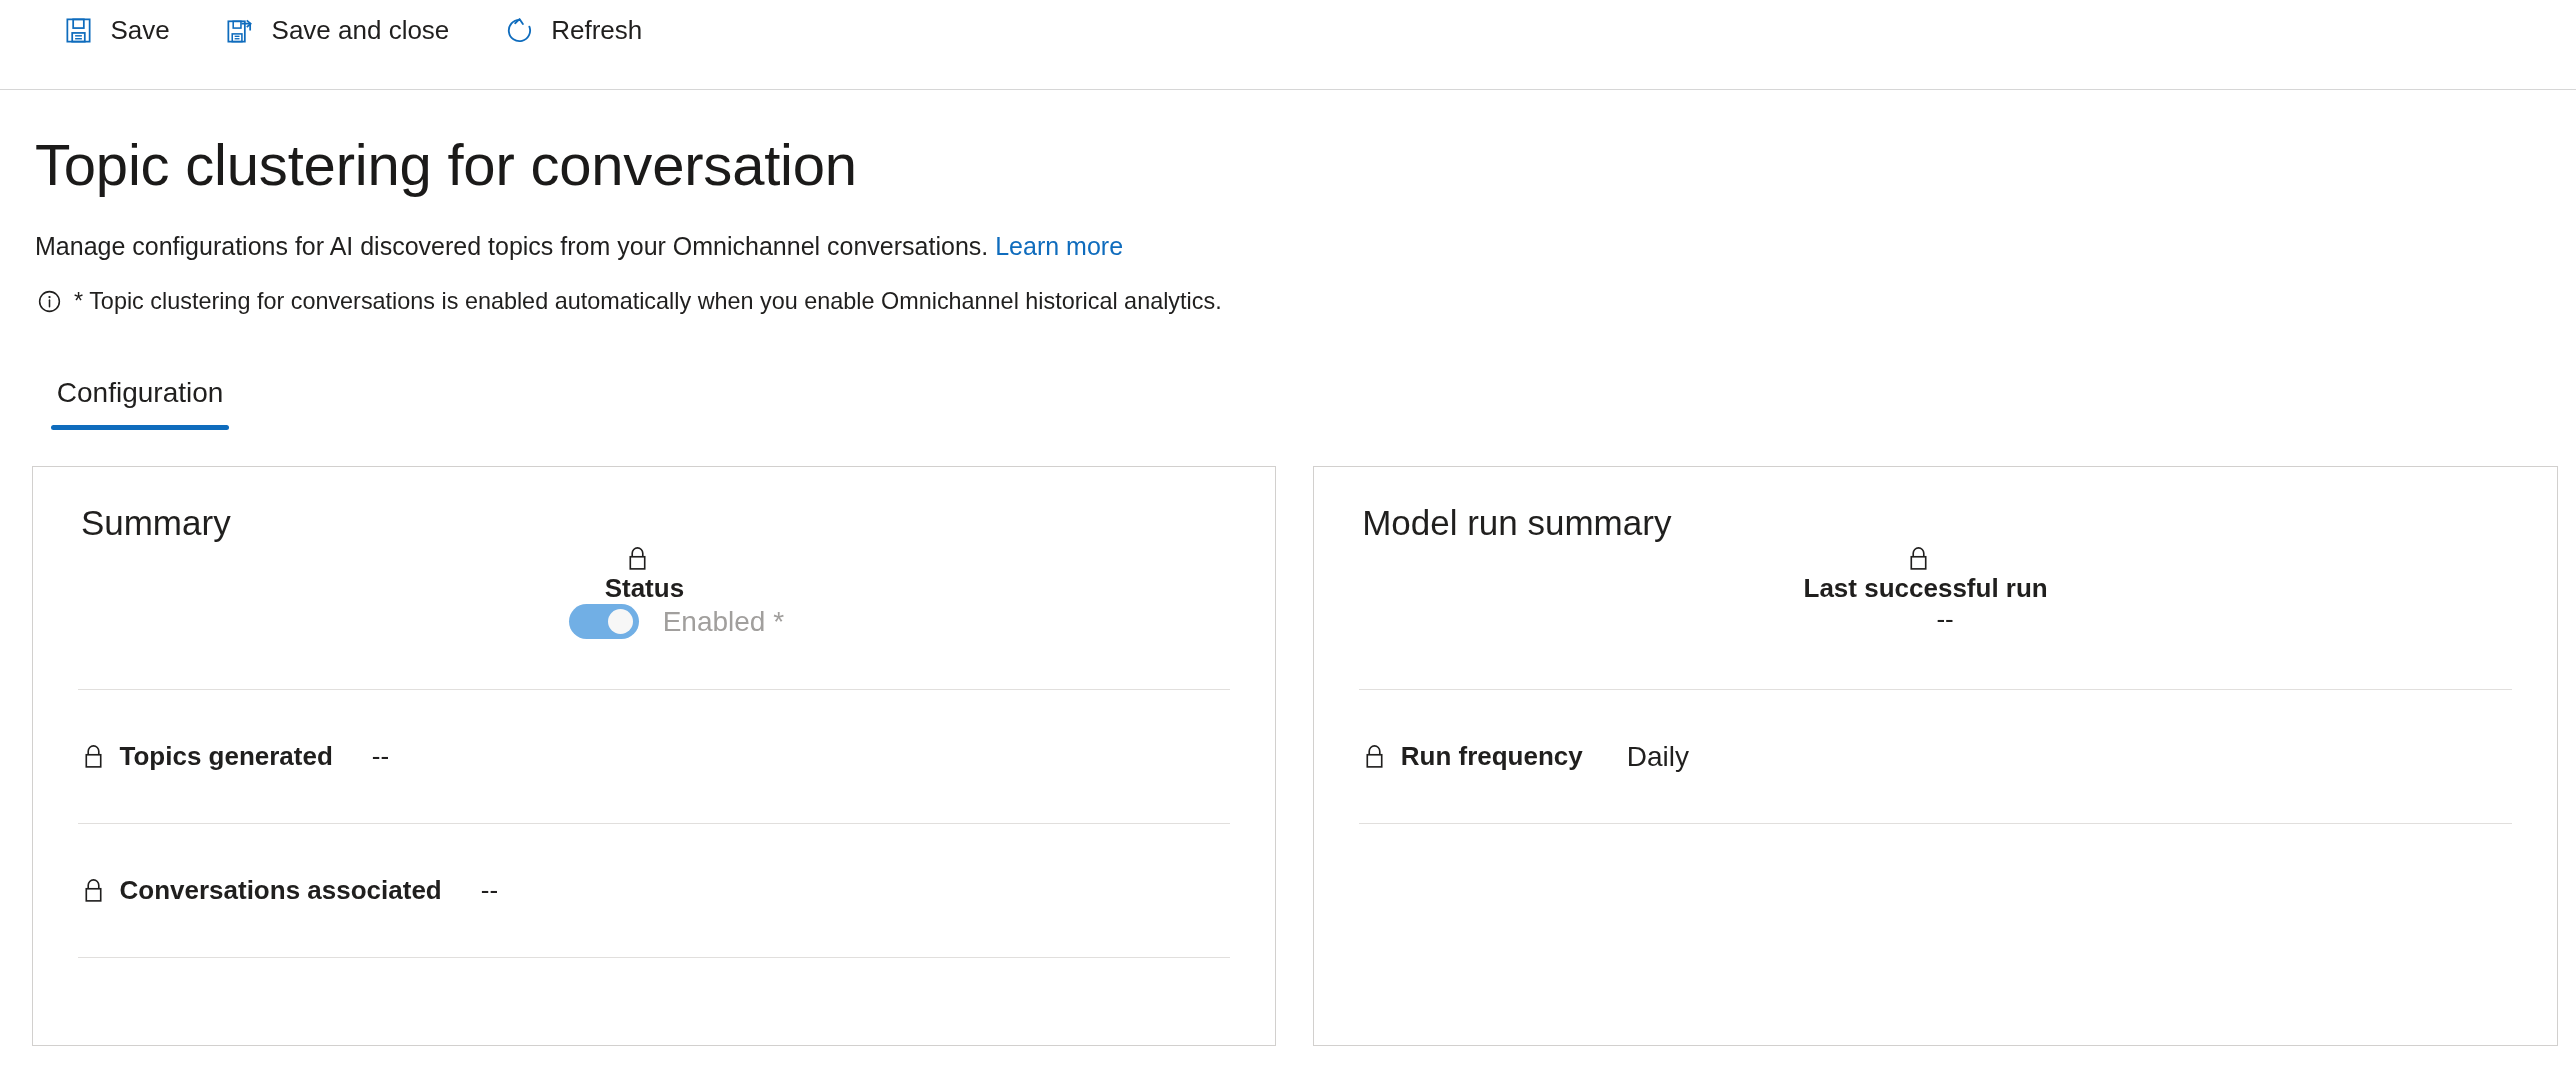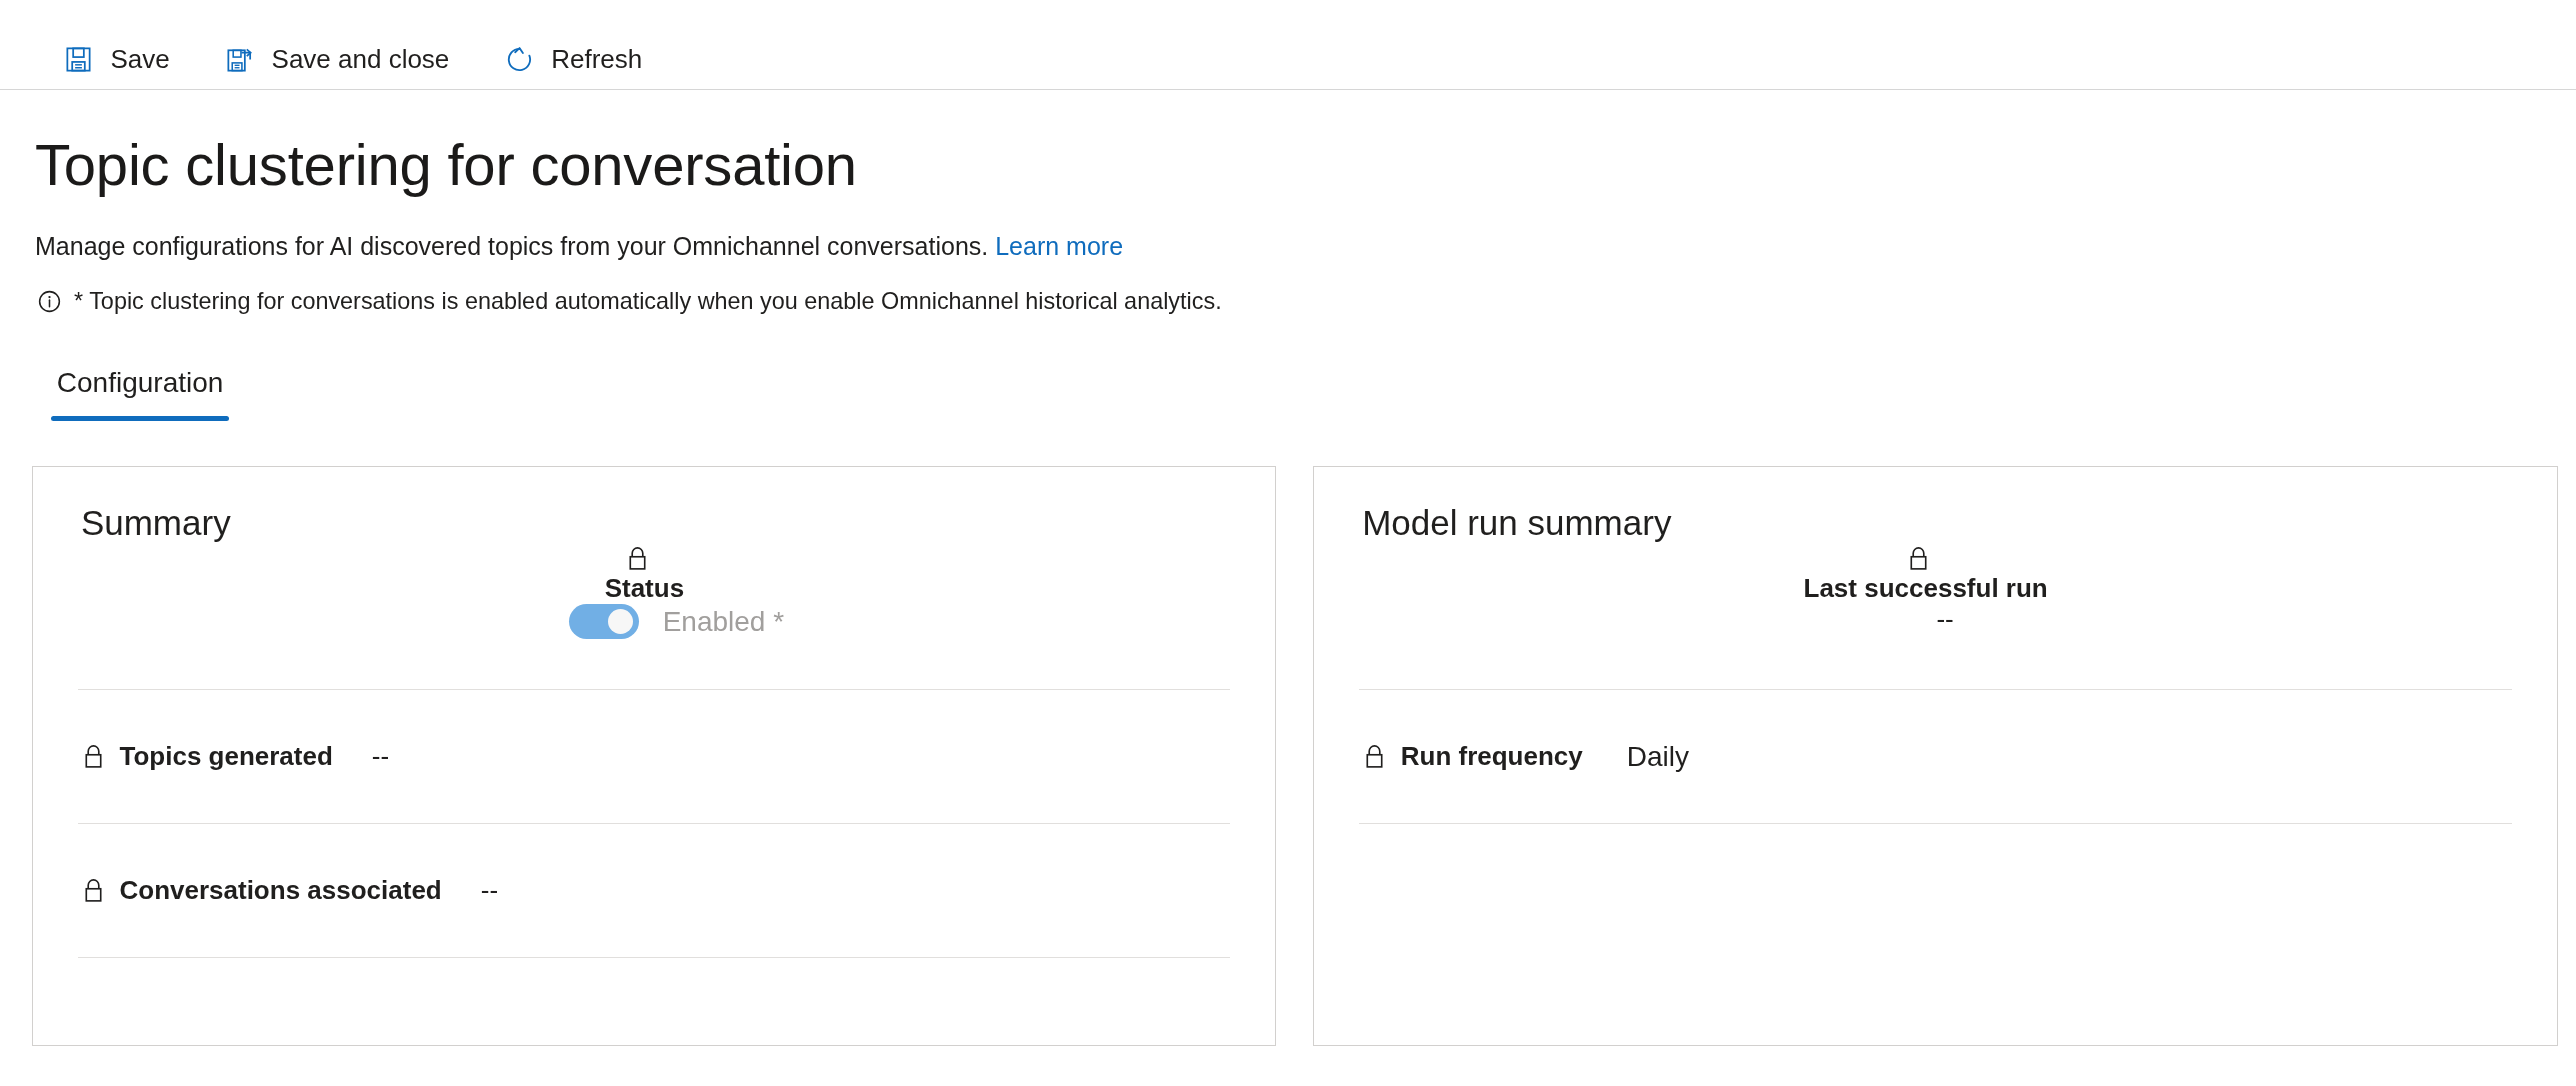--- a/index.html
+++ b/index.html
@@ -15,21 +15,21 @@
     color: #201f1e;
     overflow: hidden;
     -webkit-font-smoothing: antialiased;
   }
 
   
   .commandbar {
     height: 90px;
     box-sizing: border-box;
     display: flex;
-    align-items: flex-end;
+    align-items: flex-start;
     padding-left: 55px;
     border-bottom: 1.9px solid #d6d6d6;
     background: #ffffff;
   }
   .cmd-btn {
     display: flex;
     align-items: center;
     gap: 16.6px;
     height: 60px;
     padding: 0 19.5px 0 7.8px;
@@ -90,21 +90,21 @@
   .note-text {
     font-size: 23.4px;
     color: #201f1e;
     line-height: 1.25;
   }
 
   
   .tabs {
     margin: 51px 0 0 51px;
     display: flex;
-    align-items: flex-start;
+    align-items: center;
     height: 72px;
   }
   .tab {
     position: relative;
     font-size: 28px;
     color: #201f1e;
     padding: 0 5.8px 21.4px 5.8px;
     cursor: pointer;
     background: transparent;
     border: none;

